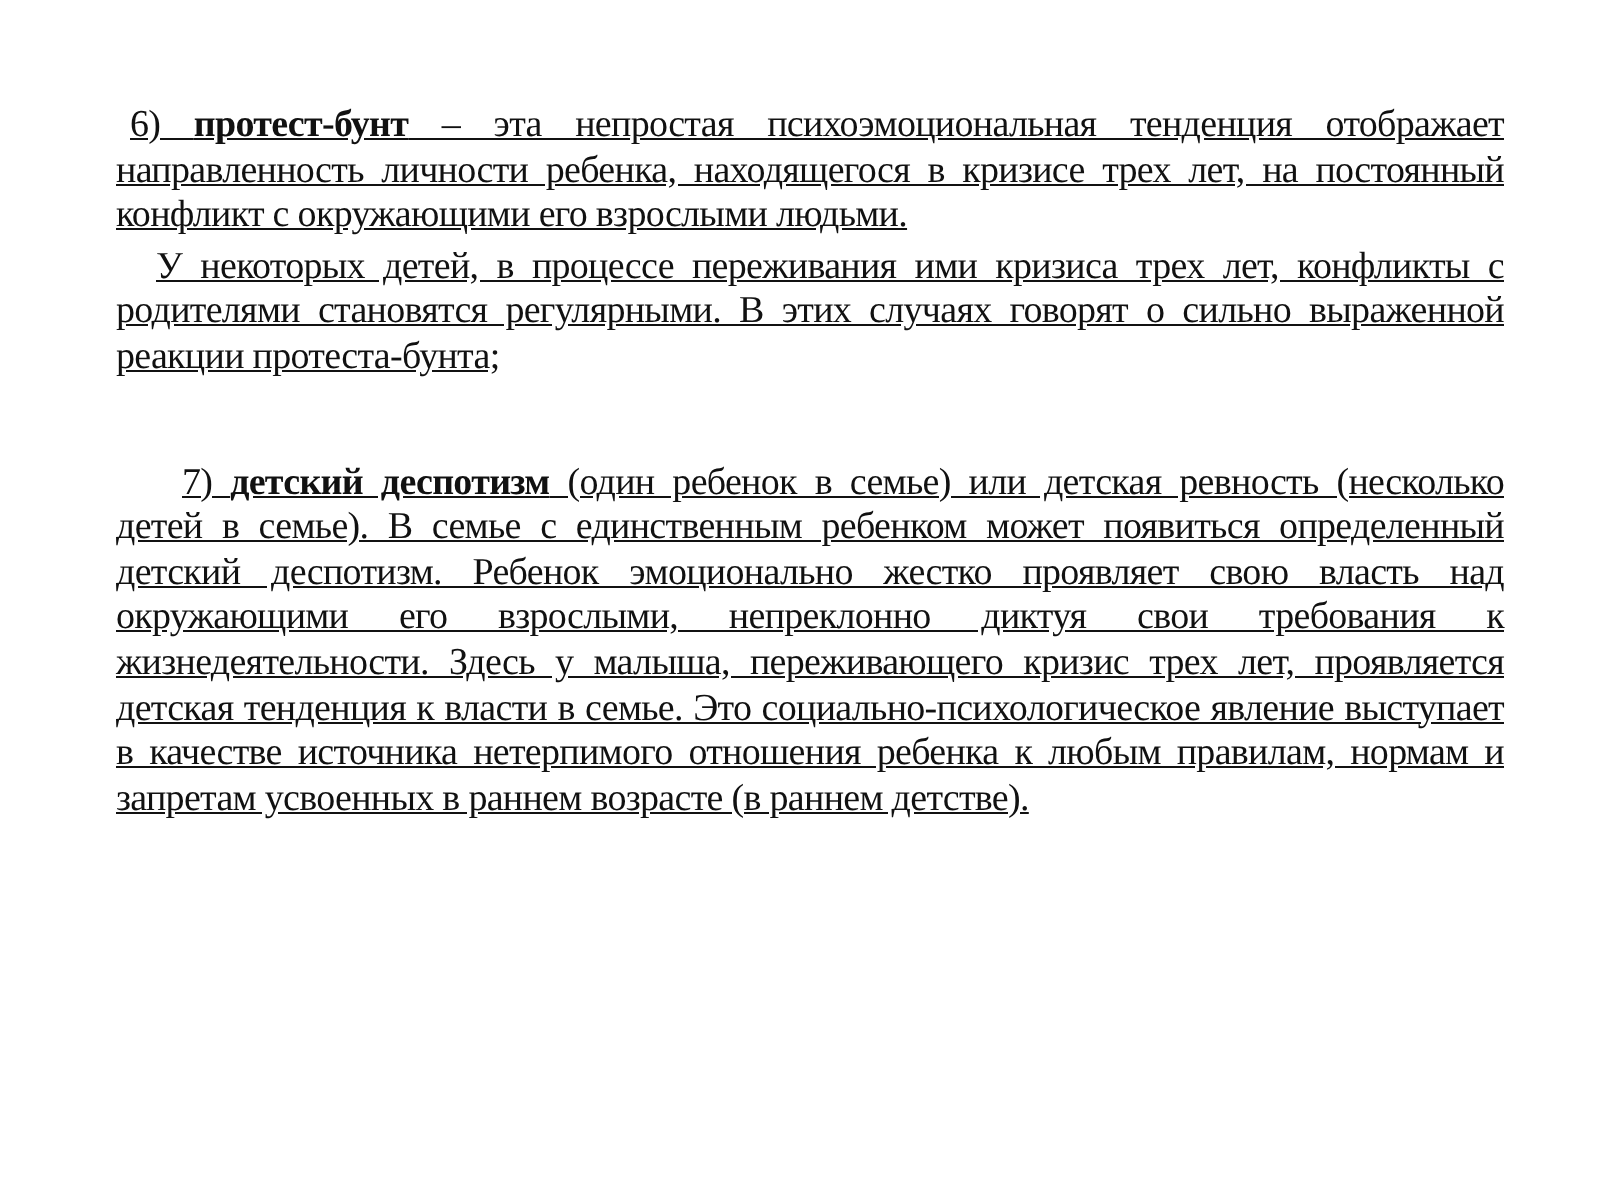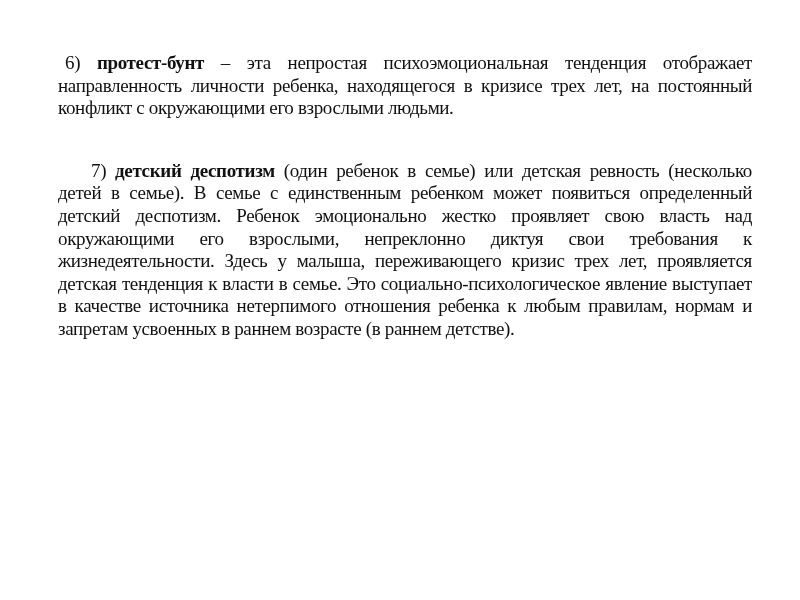--- a/index.html
+++ b/index.html
@@ -28,32 +28,34 @@
       width: 694px;
     }
     .para {
       margin: 0;
       font-size: 19px;
       line-height: 22.6px;
       text-align: justify;
       letter-spacing: -0.35px;
       word-spacing: 0px;
       transform-origin: left top;
+      text-decoration: underline;
     }
     .para.p1 { text-indent: 7px; }
     .para.p2 { text-indent: 20px; margin-top: 3px; }
     .para.p3 { text-indent: 33px; margin-top: 40px; }
     .para.last-justify { text-align-last: left; }
     .bold { font-weight: bold; }
   </style>
 </head>
 <body>
 
 <div class="slide">
   <div class="content">
 
     <p class="para p1 last-justify"><span>6) </span><span class="bold">протест-бунт</span><span> – эта непростая психоэмоциональная тенденция отображает направленность личности ребенка, находящегося в кризисе трех лет, на постоянный конфликт с окружающими его взрослыми людьми.</span></p>
 
+    <p class="para p2 last-justify"><span>У некоторых детей, в процессе переживания ими кризиса трех лет, конфликты с родителями становятся регулярными. В этих случаях говорят о сильно выраженной реакции протеста-бунта;</span></p>
 
     <p class="para p3 last-justify"><span>7) </span><span class="bold">детский деспотизм</span><span> (один ребенок в семье) или детская ревность (несколько детей в семье). В семье с единственным ребенком может появиться определенный детский деспотизм. Ребенок эмоционально жестко проявляет свою власть над окружающими его взрослыми, непреклонно диктуя свои требования к жизнедеятельности. Здесь у малыша, переживающего кризис трех лет, проявляется детская тенденция к власти в семье. Это социально-психологическое явление выступает в качестве источника нетерпимого отношения ребенка к любым правилам, нормам и запретам усвоенных в раннем возрасте (в раннем детстве).</span></p>
 
   </div>
 </div>
 
 </body></html>

